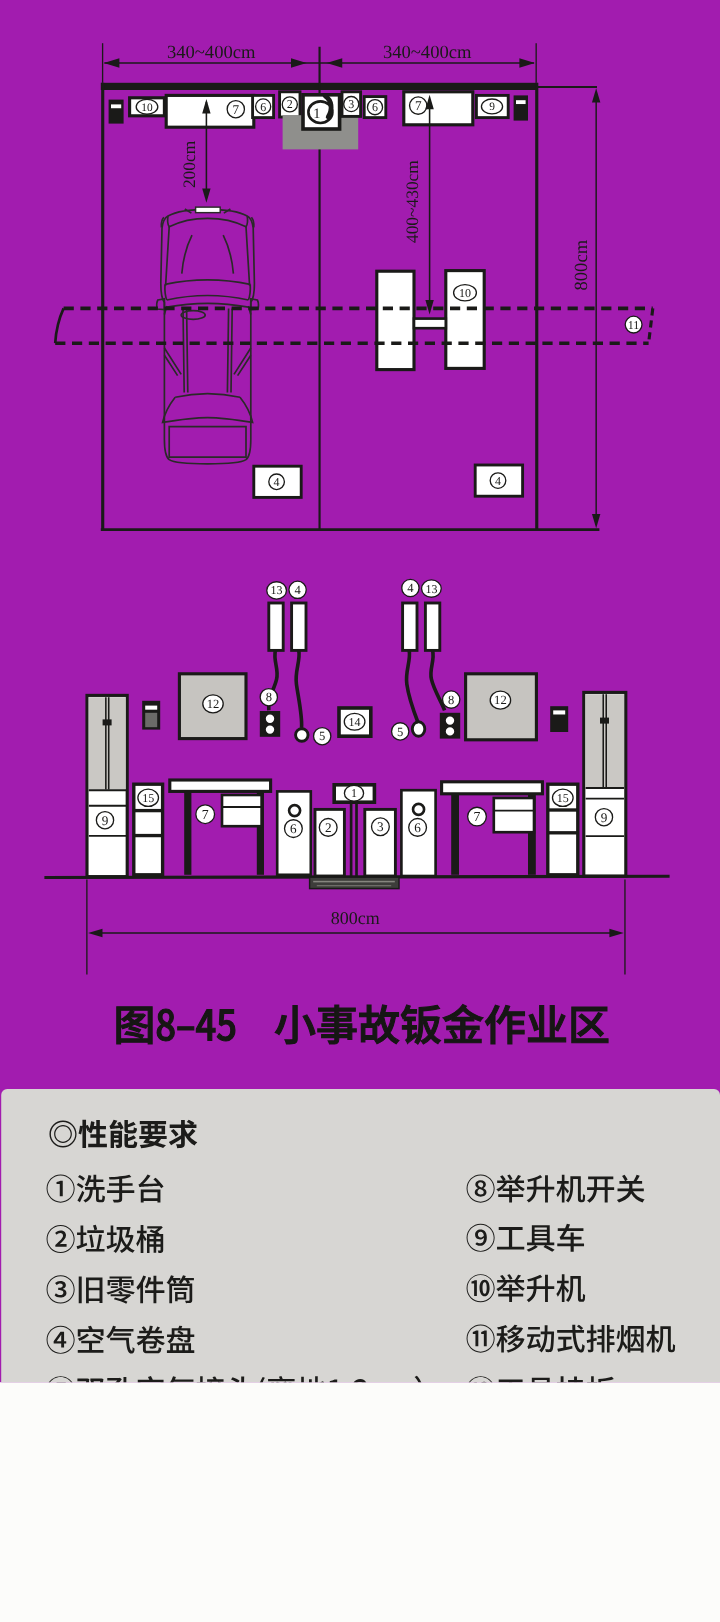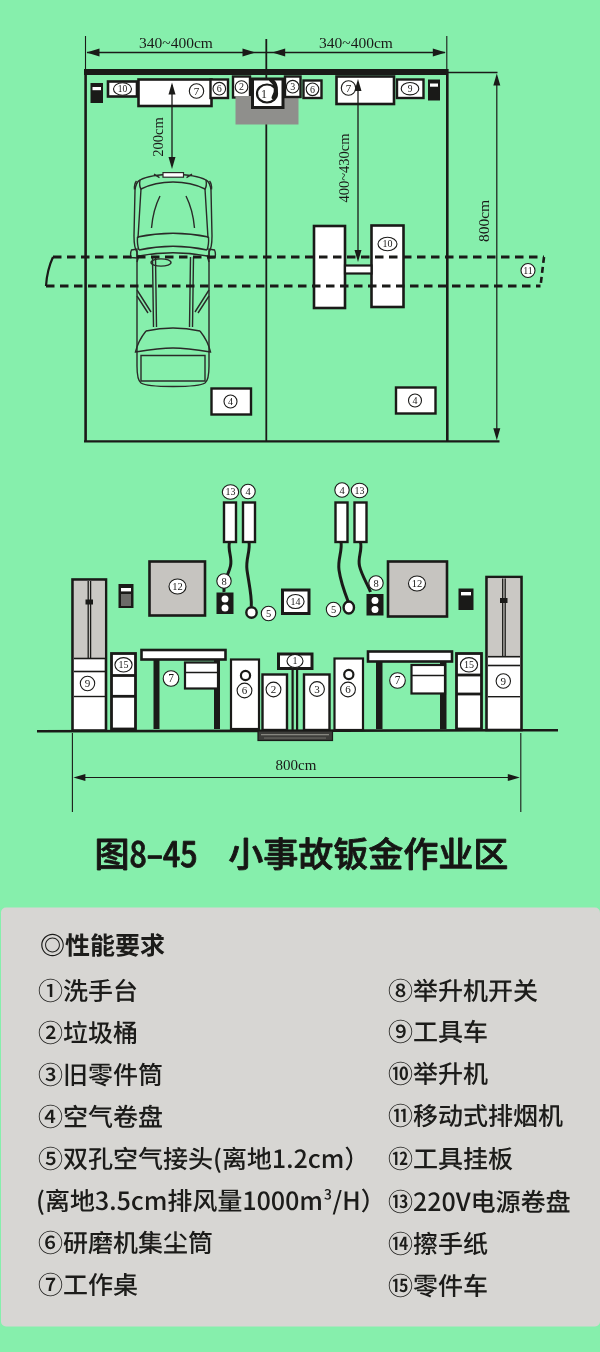--- a/index.html
+++ b/index.html
@@ -1,16 +1,16 @@
 <!DOCTYPE html>
 <html><head>
 <meta charset="utf-8">
 <style>
 html,body { margin:0; padding:0; background:#fcfcfa; }
-#page { position:relative; width:600px; height:1352px; background:#86efac; overflow:hidden; }
+#page { position:relative; width:600px; height:1152px; background:#a21caf; overflow:hidden; }
 svg { display:block; }
 </style>
 </head>
 <body>
 <div id="page">
 <svg width="600" height="1352" viewBox="0 0 600 1352">
 
 <g>
 <line x1="85.5" y1="36" x2="85.5" y2="69" stroke="#1a1a18" stroke-width="1.1"></line>
 <line x1="87" y1="52.5" x2="445" y2="52.5" stroke="#1a1a18" stroke-width="1.3"></line>

